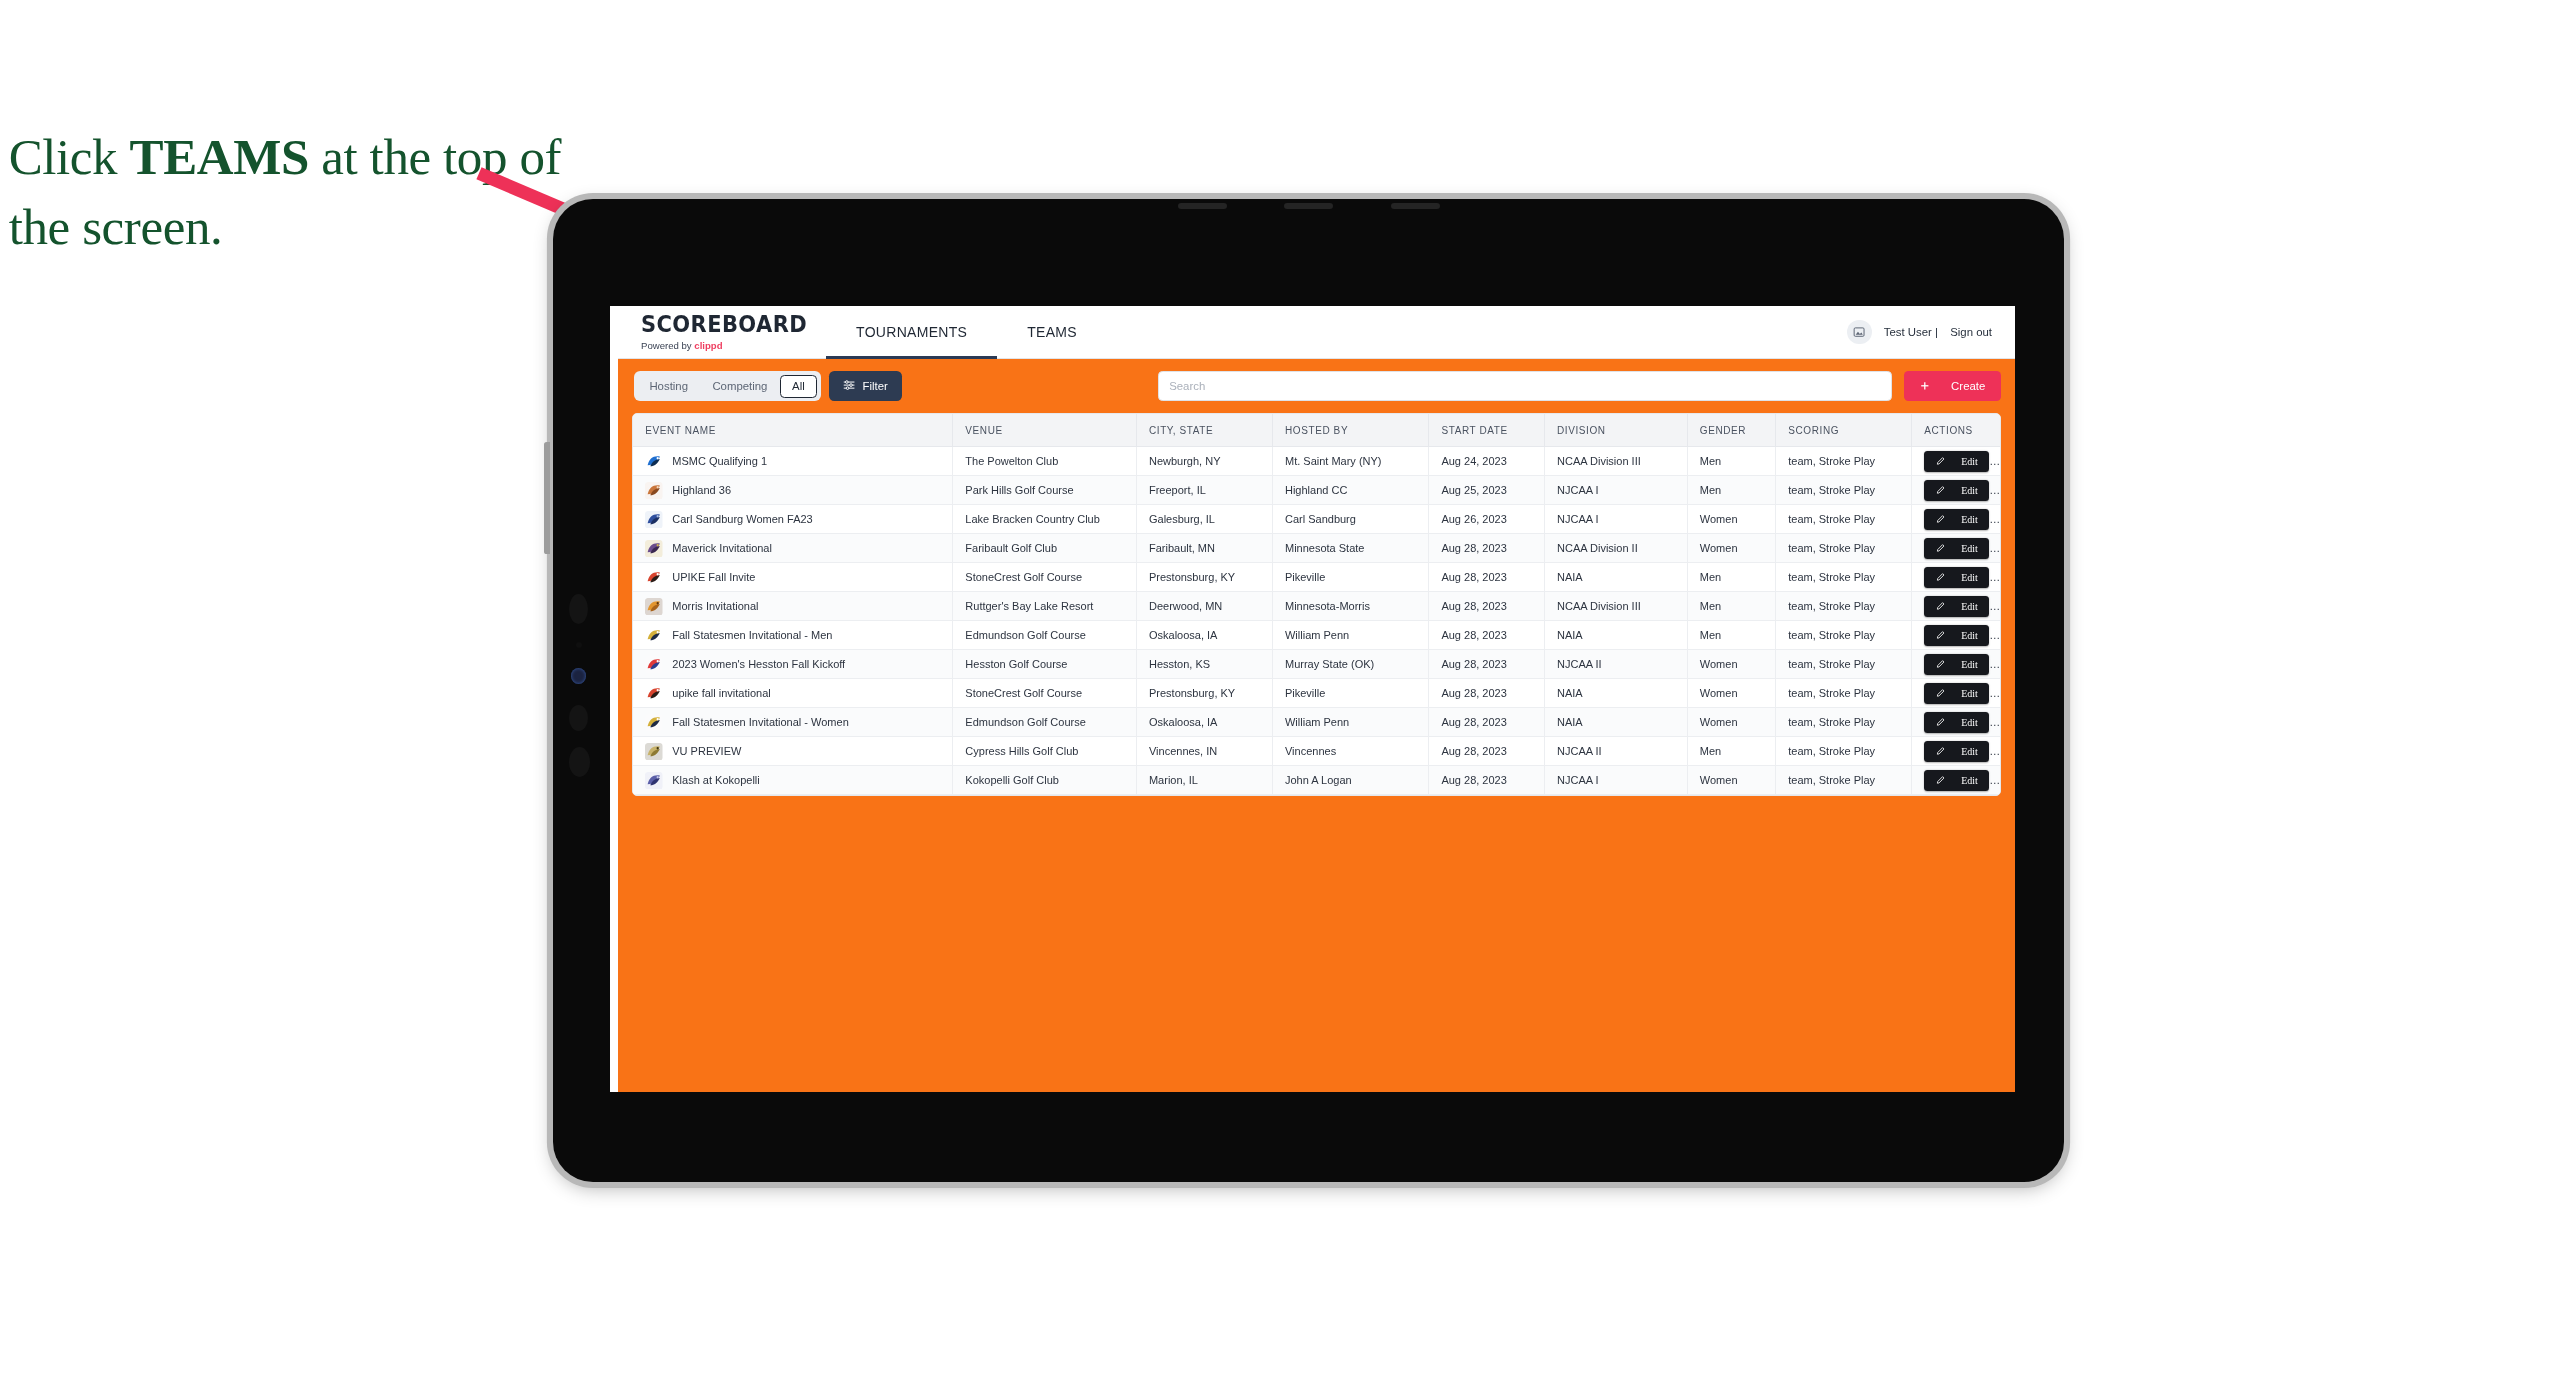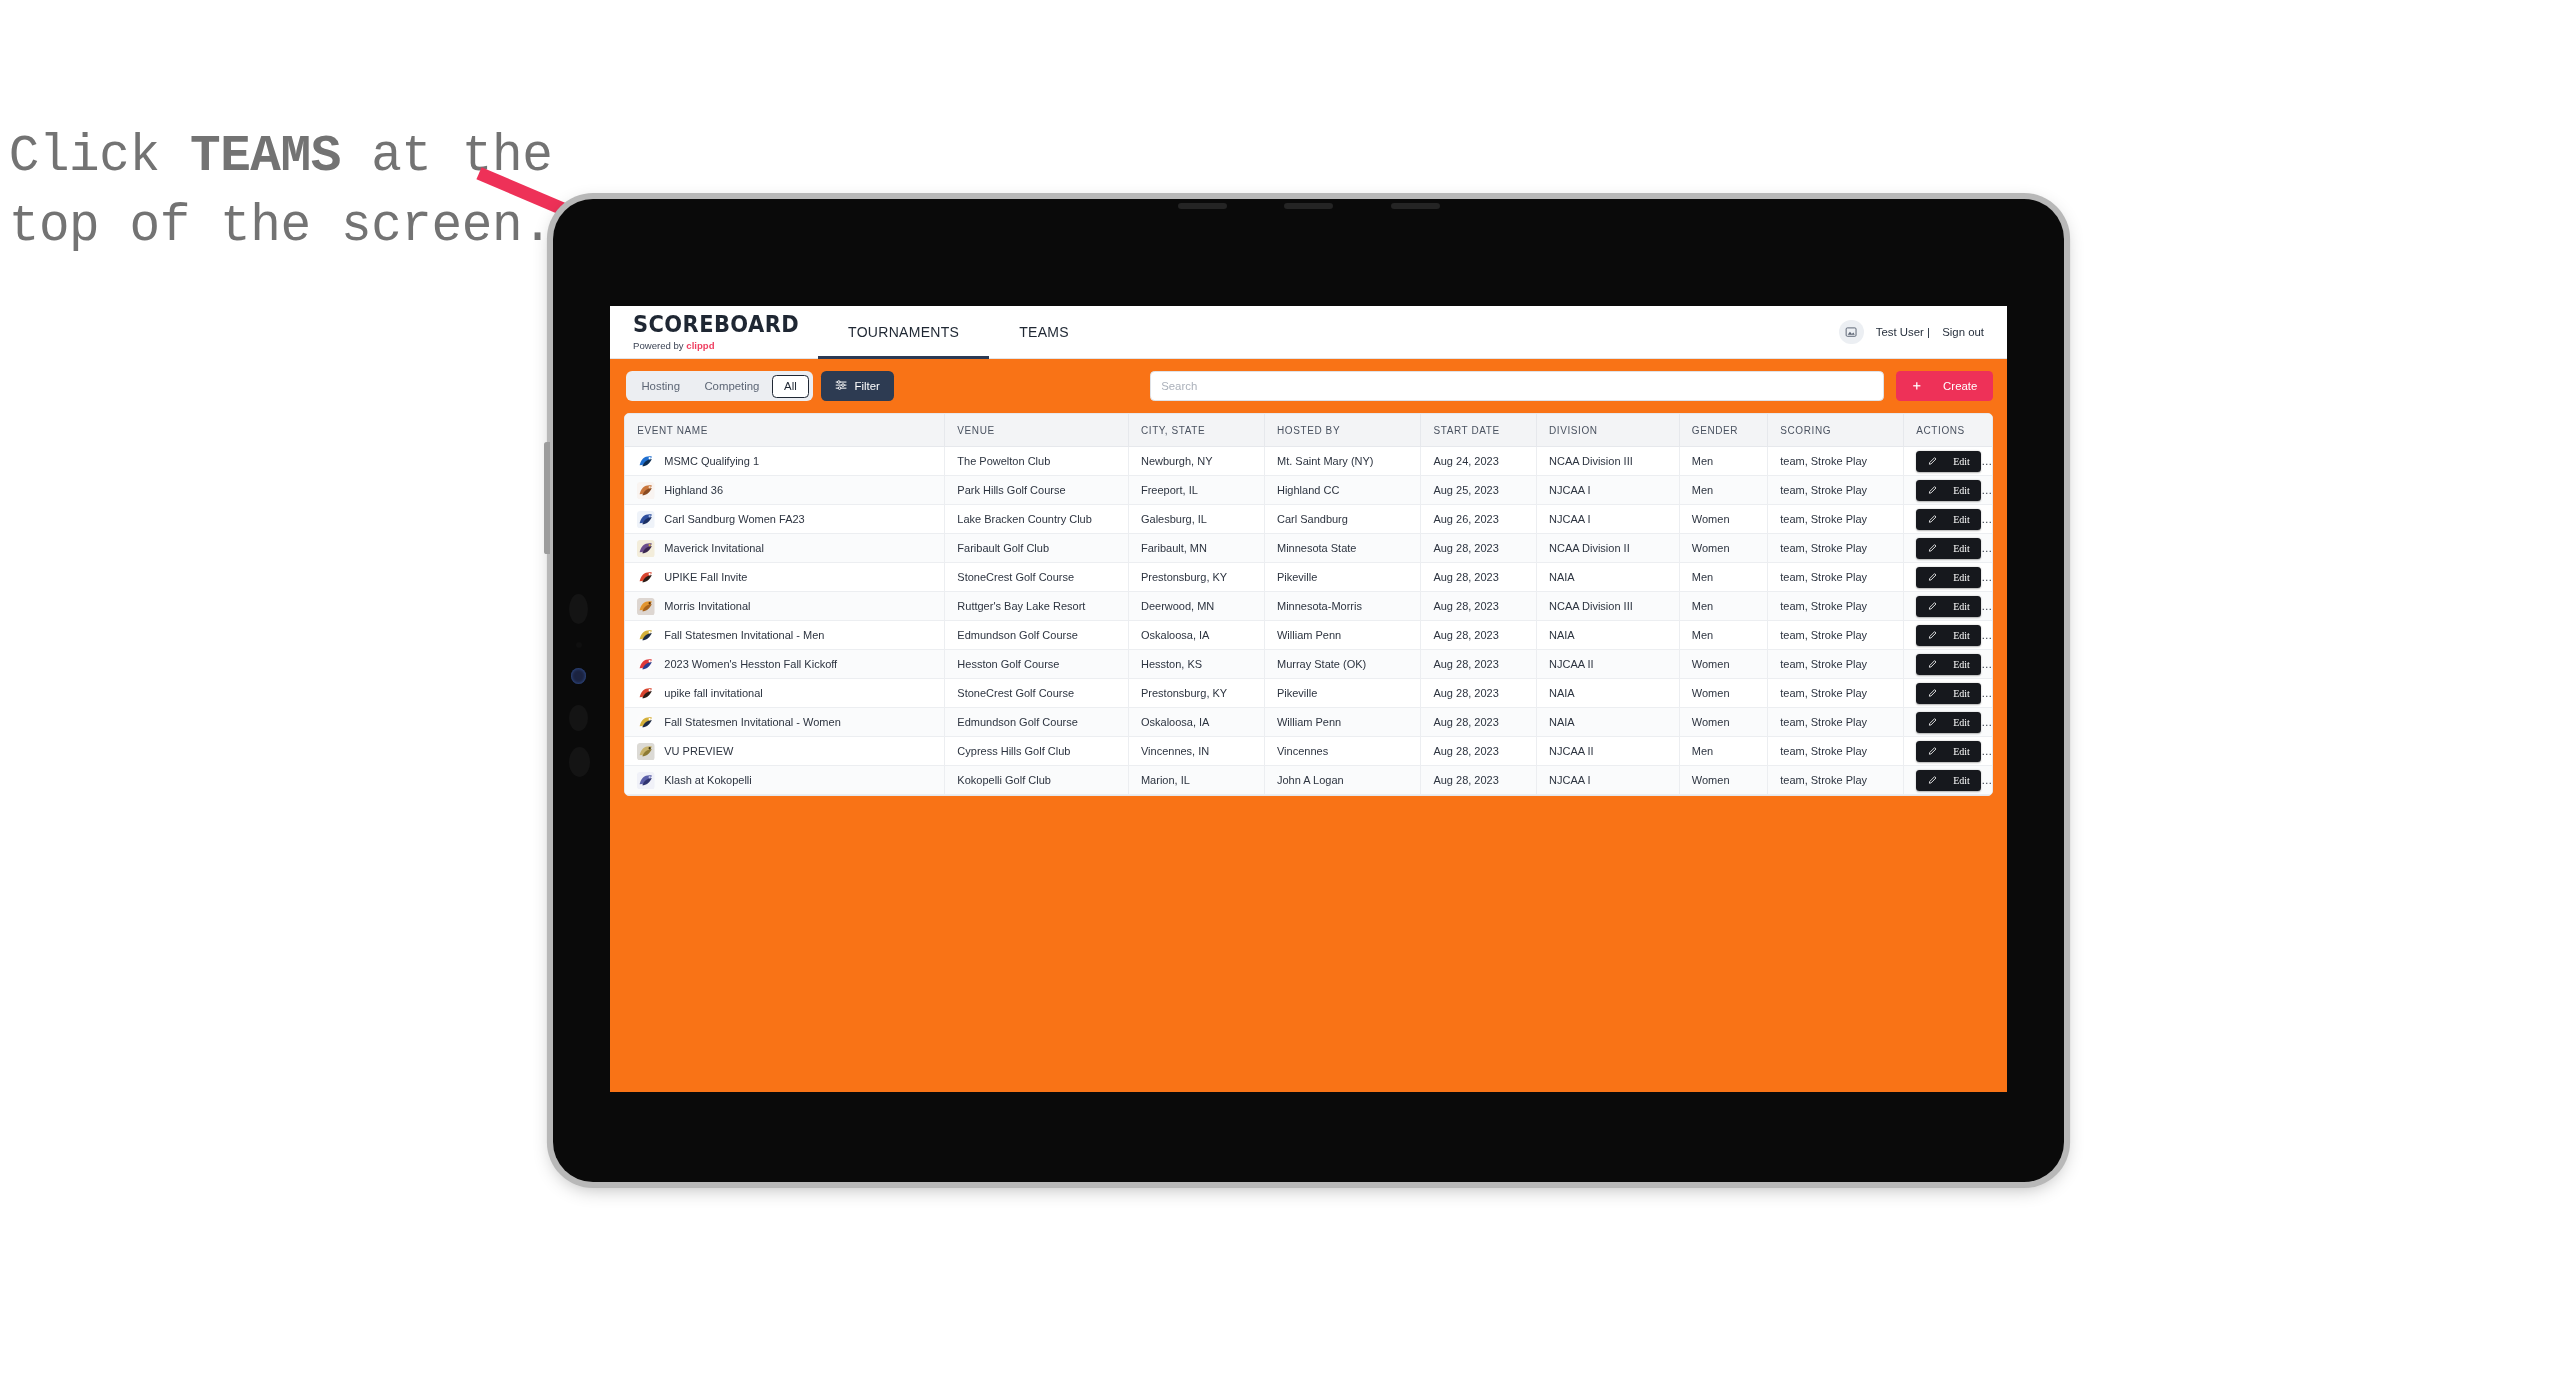--- a/index.html
+++ b/index.html
@@ -11,22 +11,22 @@
     position:relative;
   }
 
   
   #instruction{
     position:absolute;
     left:8.7px; top:122px;
     width:559px;
     font-size:51px;
     line-height:1.38;
-    color:#737373;
-    font-family:Liberation Mono, monospace;
+    color:#14532d;
+    font-family:Liberation Serif, serif;
     letter-spacing:-0.4px;
   }
   #instruction .bold{font-weight:bold;}
 
   
   #arrow-svg{
     position:absolute;
     left:472px; top:166px;
     width:489px; height:210px;
     overflow:visible;
@@ -65,20 +65,21 @@
     background:#9c9c9c;border-radius:2.6px 0 0 2.6px;
   }
 
   
   #screen{
     position:absolute;
     left:57px; top:107px;
     width:1397px; height:786px;
     background:#ffffff;
     overflow:hidden;
+    padding-left:8px;
   }
 
   
   #app-header{
     height:52px;
     background:#ffffff;
     border-bottom:0.9px solid #e2e4e8;
     display:flex;align-items:stretch;
     position:relative;
   }

